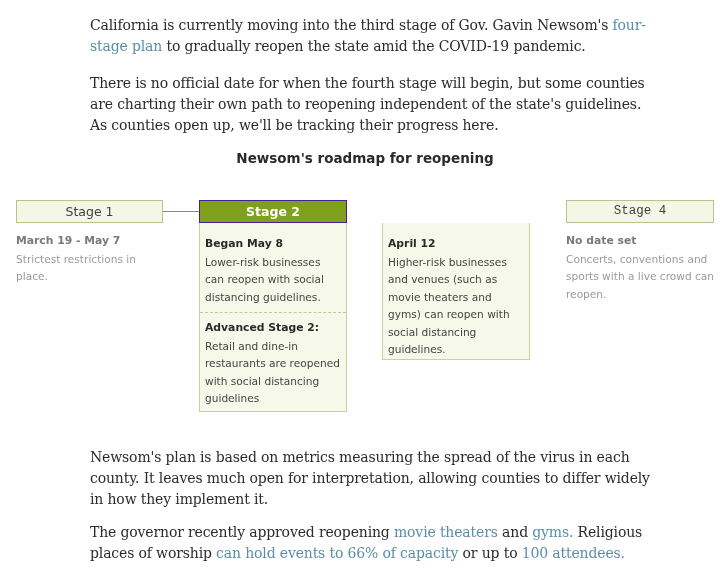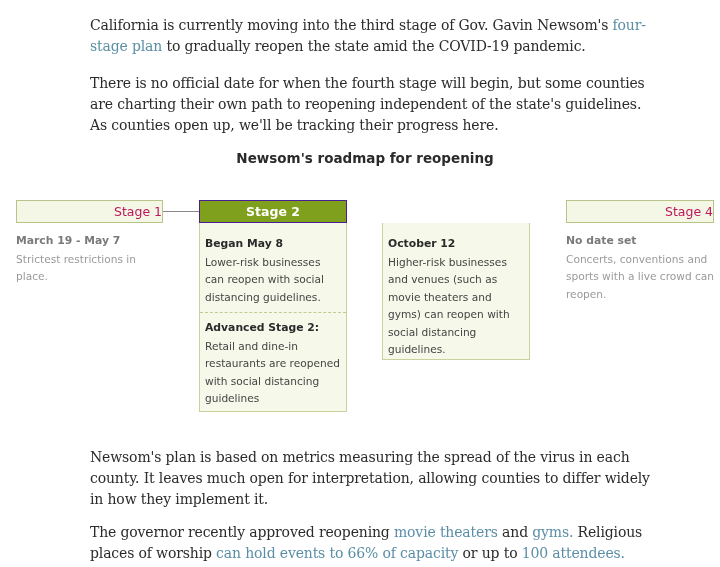--- a/index.html
+++ b/index.html
@@ -21,21 +21,21 @@
     position: absolute; top: 150px; left: 0; width: 730px; text-align: center;
     font-family: "DejaVu Sans", "Liberation Sans", sans-serif;
     font-size: 13.5px; font-weight: bold; color: #2a2a2a;
   }
 
   .stage-head {
     position: absolute; height: 23px;
     font-family: "DejaVu Sans", "Liberation Sans", sans-serif;
     font-size: 12.5px; text-align: center; line-height: 21px;
   }
-  .stage-head.plain { background: #f4f6e6; border: 1px solid #b9c489; color: #be185d; text-align: right; }
+  .stage-head.plain { background: #f4f6e6; border: 1px solid #b9c489; color: #404040; }
   .stage-head.active { background: #7fa01c; border: 1px solid #4c1d95; color: #ffffff; font-weight: bold; }
 
   .connector { position: absolute; top: 211px; left: 163px; width: 37px; height: 1px; background: #8a8a8a; }
 
   .stage-body {
     position: absolute;
     font-family: "DejaVu Sans", "Liberation Sans", sans-serif;
     font-size: 10.6px; line-height: 17.5px;
   }
   .stage-body.active { background: #f6f8ea; border: 1px solid #c9d29c; border-top: none; padding: 12px 6px 6px 5px; color: #444; }
@@ -66,25 +66,25 @@
 <div class="stage-body active" style="top:223px; left:199px; width:148px; height:189px;">
   <div class="date">Began May 8</div>
   <div>Lower-risk businesses can reopen with social distancing guidelines.</div>
   <div class="divider"></div>
   <div class="date">Advanced Stage 2:</div>
   <div>Retail and dine-in restaurants are reopened with social distancing guidelines</div>
 </div>
 
 <div class="stage-head active" style="top:200px; left:382px; width:148px;margin-top:45px;">Stage 3</div>
 <div class="stage-body active" style="top:223px; left:382px; width:148px; height:137px;">
-  <div class="date">October 12</div>
+  <div class="date">April 12</div>
   <div>Higher-risk businesses and venues (such as movie theaters and gyms) can reopen with social distancing guidelines.</div>
 </div>
 
-<div class="stage-head plain" style="top:200px; left:566px; width:148px;">Stage 4</div>
+<div class="stage-head plain" style="top:200px; left:566px; width:148px;font-family:Liberation Mono, monospace;">Stage 4</div>
 <div class="stage-body plain" style="top:232px; left:566px; width:150px;">
   <div class="date">No date set</div>
   <div>Concerts, conventions and sports with a live crowd can reopen.</div>
 </div>
 
 <div class="prose p3">Newsom's plan is based on metrics measuring the spread of the virus in each county. It leaves much open for interpretation, allowing counties to differ widely in how they implement it.</div>
 <div class="prose p4">
   <span>The governor recently approved reopening </span><a href="#">movie theaters</a><span> and </span><a href="#">gyms.</a><span> Religious places of worship </span><a href="#">can hold events to 66% of capacity</a><span> or up to </span><a href="#">100 attendees.</a>
 </div>
 

